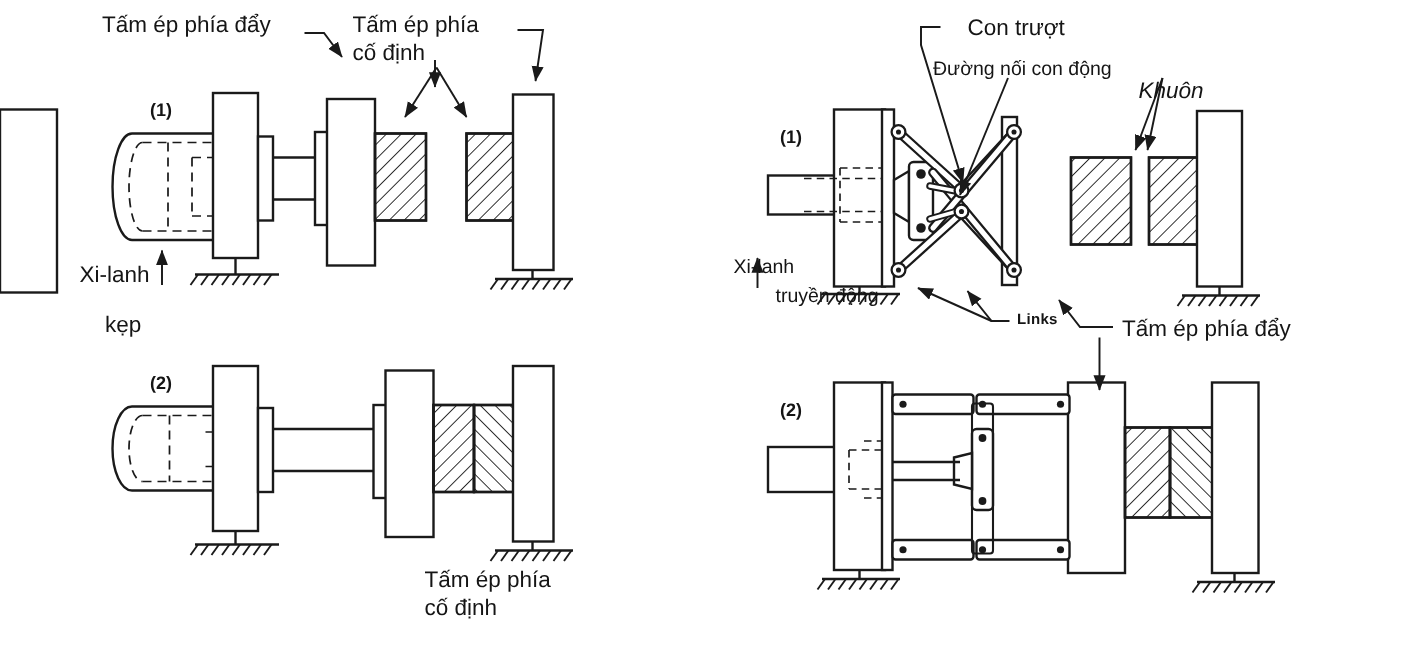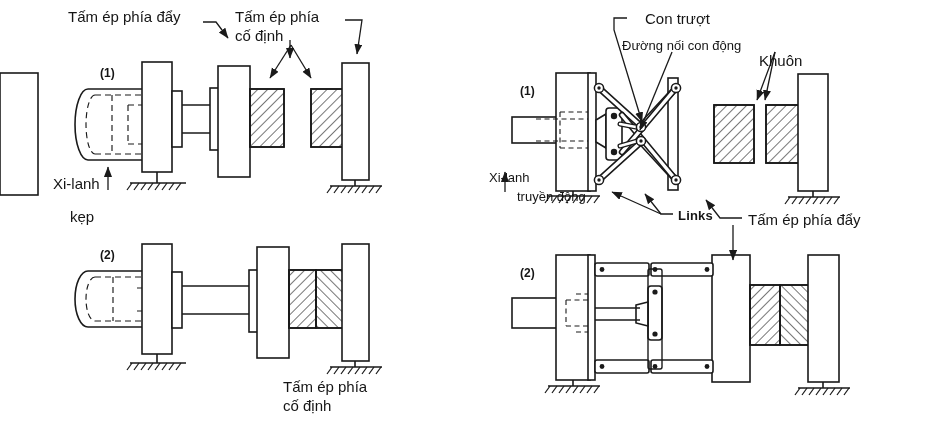--- a/index.html
+++ b/index.html
@@ -2,21 +2,21 @@
 <html><head>
 <meta charset="utf-8">
 <style>
   html,body{margin:0;padding:0;background:#ffffff;}
   #root{position:relative;width:936px;height:446px;background:#fff;
         font-family:"Liberation Sans",sans-serif;overflow:hidden;}
   #root svg{position:absolute;left:0;top:0;}
   .lbl{position:absolute;color:#151515;font-size:15px;line-height:1.18;
        white-space:pre;font-family:"Liberation Sans",sans-serif;}
   .lbl.sm{font-size:13px;}
-  .lbl.xs{font-size:13px;font-weight:bold;letter-spacing:.2px;}
+  .lbl.xs{font-size:10px;font-weight:bold;letter-spacing:.2px;}
   .lbl.num{font-size:12px;font-weight:bold;}
 </style>
 </head>
 <body>
 
 <div id="root">
 
 <svg width="936" height="446" viewBox="0 0 936 446">
   <defs>
     <pattern id="hatch45" patternUnits="userSpaceOnUse" width="7" height="7" patternTransform="rotate(45)">
@@ -336,21 +336,21 @@
 <div class="lbl" style="left:235px;top:27px;">cố định</div>
 
 <div class="lbl" style="left:53px;top:175px;">Xi-lanh</div>
 <div class="lbl" style="left:70px;top:208px;">kẹp</div>
 
 <div class="lbl" style="left:283px;top:378px;">Tấm ép phía</div>
 <div class="lbl" style="left:283px;top:397px;">cố định</div>
 
 <div class="lbl" style="left:645px;top:10px;">Con trượt</div>
 <div class="lbl sm" style="left:622px;top:38px;">Đường nối con động</div>
-<div class="lbl" style="left:759px;top:52px;">Khuôn</div>
+<div class="lbl" style="left:759px;top:52px;font-style:italic;">Khuôn</div>
 
 <div class="lbl sm" style="left:489px;top:170px;">Xi-lanh</div>
 <div class="lbl sm" style="left:470px;top:189px;margin-left:47px;">truyền động</div>
 
 <div class="lbl xs" style="left:678px;top:208px;">Links</div>
 
 <div class="lbl" style="left:748px;top:211px;">Tấm ép phía đẩy</div>
 
 <div class="lbl num" style="left:100px;top:66px;">(1)</div>
 <div class="lbl num" style="left:100px;top:248px;">(2)</div>

